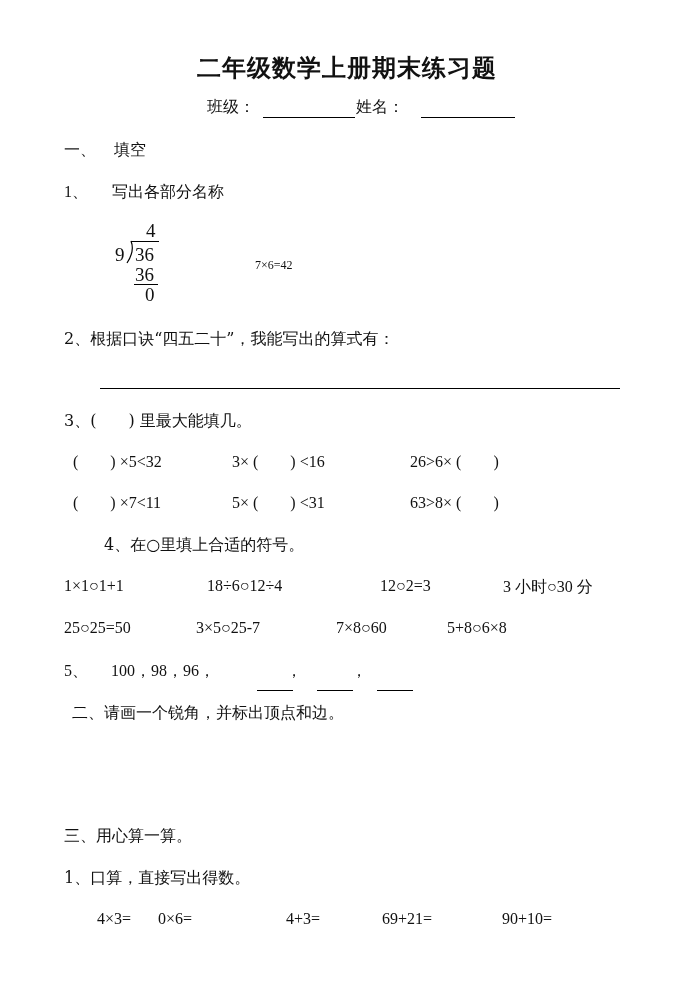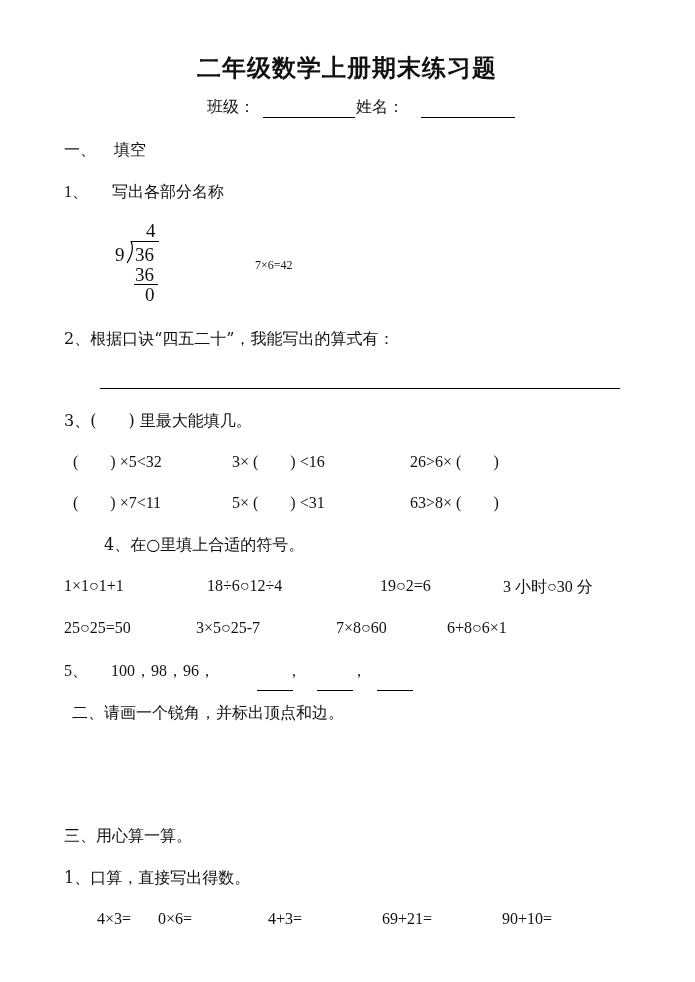--- a/index.html
+++ b/index.html
@@ -53,37 +53,37 @@
 <div class="abs t16 num" style="left:73px; top:452px;">(　　) ×5&lt;32</div>
 <div class="abs t16 num" style="left:232px; top:452px;">3× (　　) &lt;16</div>
 <div class="abs t16 num" style="left:410px; top:452px;">26&gt;6× (　　)</div>
 <div class="abs t16 num" style="left:73px; top:493px;">(　　) ×7&lt;11</div>
 <div class="abs t16 num" style="left:232px; top:493px;">5× (　　) &lt;31</div>
 <div class="abs t16 num" style="left:410px; top:493px;">63&gt;8× (　　)</div>
 
 <div class="abs t16" style="left:64px; top:535px;margin-left:40px;">4、在○里填上合适的符号。</div>
 <div class="abs t16 num" style="left:64px; top:577px;">1×1○1+1</div>
 <div class="abs t16 num" style="left:207px; top:577px;">18÷6○12÷4</div>
-<div class="abs t16 num" style="left:380px; top:577px;">19○2=6</div>
+<div class="abs t16 num" style="left:380px; top:577px;">12○2=3</div>
 <div class="abs t16 num" style="left:496px; top:577px;margin-left:7px;">3 小时○30 分</div>
 <div class="abs t16 num" style="left:64px; top:619px;">25○25=50</div>
 <div class="abs t16 num" style="left:196px; top:619px;">3×5○25-7</div>
 <div class="abs t16 num" style="left:336px; top:619px;">7×8○60</div>
-<div class="abs t16 num" style="left:447px; top:619px;">6+8○6×1</div>
+<div class="abs t16 num" style="left:447px; top:619px;">5+8○6×8</div>
 
 <div class="abs t16 num" style="left:64px; top:661px;">5、</div>
 <div class="abs t16 num" style="left:111px; top:661px;">100，98，96，</div>
 <div class="abs t16" style="left:286px; top:661px;">，</div>
 <div class="abs t16" style="left:351px; top:661px;">，</div>
 <div class="uline" style="left:257px; top:690px; width:36px;"></div>
 <div class="uline" style="left:317px; top:690px; width:36px;"></div>
 <div class="uline" style="left:377px; top:690px; width:36px;"></div>
 
 <div class="abs t16" style="left:72px; top:703px;">二、请画一个锐角，并标出顶点和边。</div>
 <div style="position:absolute; left:64px; top:730px; width:560px; height:90px;"></div>
 
 <div class="abs t16" style="left:64px; top:826px;font-family:Liberation Mono, monospace;">三、用心算一算。</div>
 <div class="abs t16" style="left:64px; top:868px;">1、口算，直接写出得数。</div>
 <div class="abs t16 num" style="left:64px; top:910px;margin-left:33px;">4×3=</div>
 <div class="abs t16 num" style="left:158px; top:910px;">0×6=</div>
-<div class="abs t16 num" style="left:268px; top:910px;text-align:center;">4+3=</div>
+<div class="abs t16 num" style="left:286px; top:910px;text-align:center;">4+3=</div>
 <div class="abs t16 num" style="left:382px; top:910px;">69+21=</div>
 <div class="abs t16 num" style="left:502px; top:910px;">90+10=</div>
 
 </body></html>

